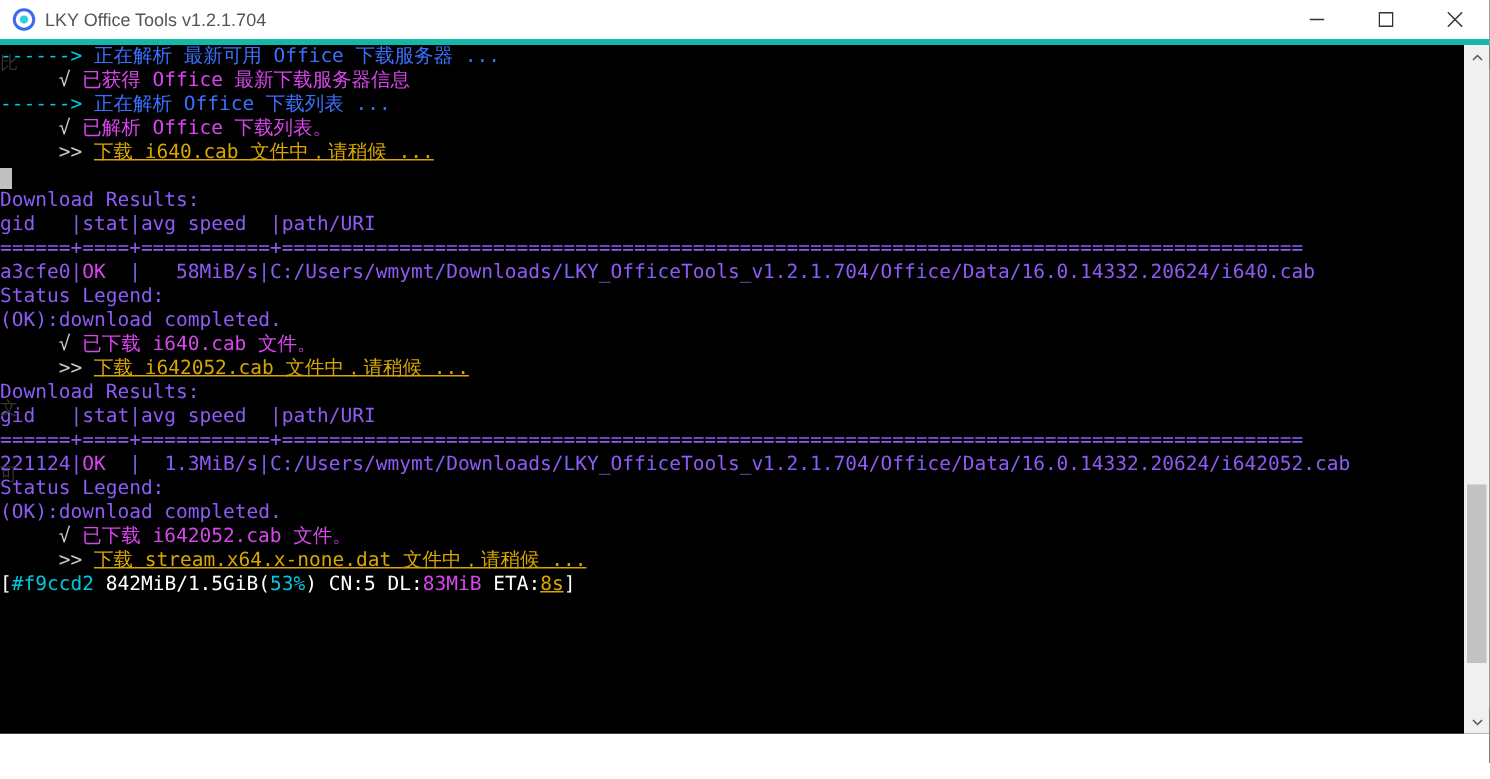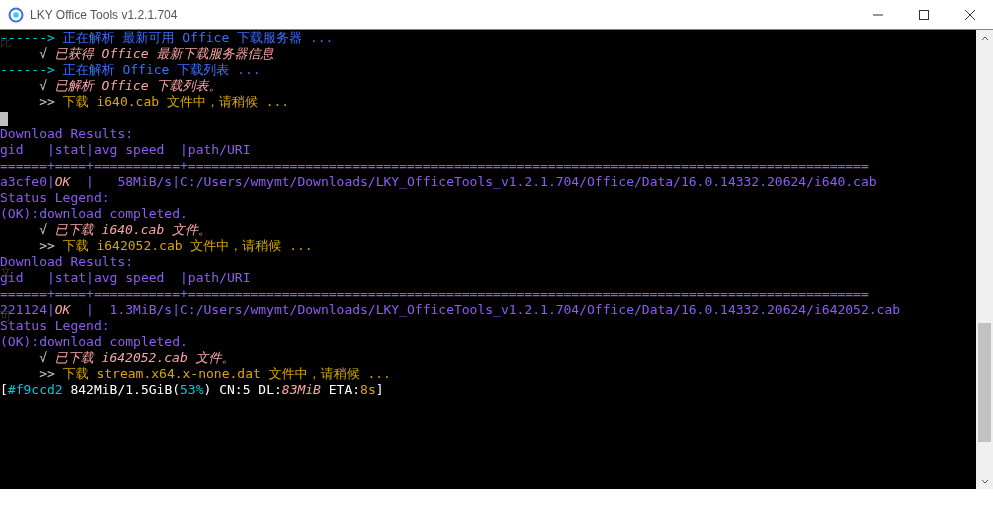--- a/index.html
+++ b/index.html
@@ -7,21 +7,21 @@
     font-family: "Microsoft YaHei", "Segoe UI", sans-serif;
     background: #fff;
     width: 993px;
     height: 519px;
     overflow: hidden;
     position: relative;
   }
   .titlebar {
     height: 30px;
     background: #fff;
-    border-bottom: 1px solid #14b8a6;
+    border-bottom: 4px solid #14b8a6;
     display: flex;
     align-items: center;
     font-size: 12px;
     color: #555;
   }
   .titlebar .app-icon {
     width: 16px; height: 16px;
     margin: 0 6px 0 8px;
     display: inline-block;
     position: relative;
@@ -68,22 +68,22 @@
     background:#f0f0f0;
   }
   .scrollbar .thumb {
     position:absolute; left:2px; right:2px;
     background:#c2c2c2;
   }
   .scrollbar .arrow.bottom { position:absolute; bottom:0; }
   
   .c-cyan   { color:#00c8e0; }
   .c-blue   { color:#3b6fff; }
-  .c-green  { color:#fca5a5;font-style:italic; }
-  .c-yellow { color:#d7a700; }
+  .c-green  { color:#d946ef; }
+  .c-yellow { color:#d7a700;text-decoration:underline; }
   .c-white  { color:#c8c8c8; }
   .c-bwhite { color:#ffffff; }
   .c-gray   { color:#8b5cf6; }
   .cursor {
     display:inline-block;
     width:8px; height:14px;
     background:#c0c0c0;
     vertical-align:bottom;
   }
   .left-edge {

